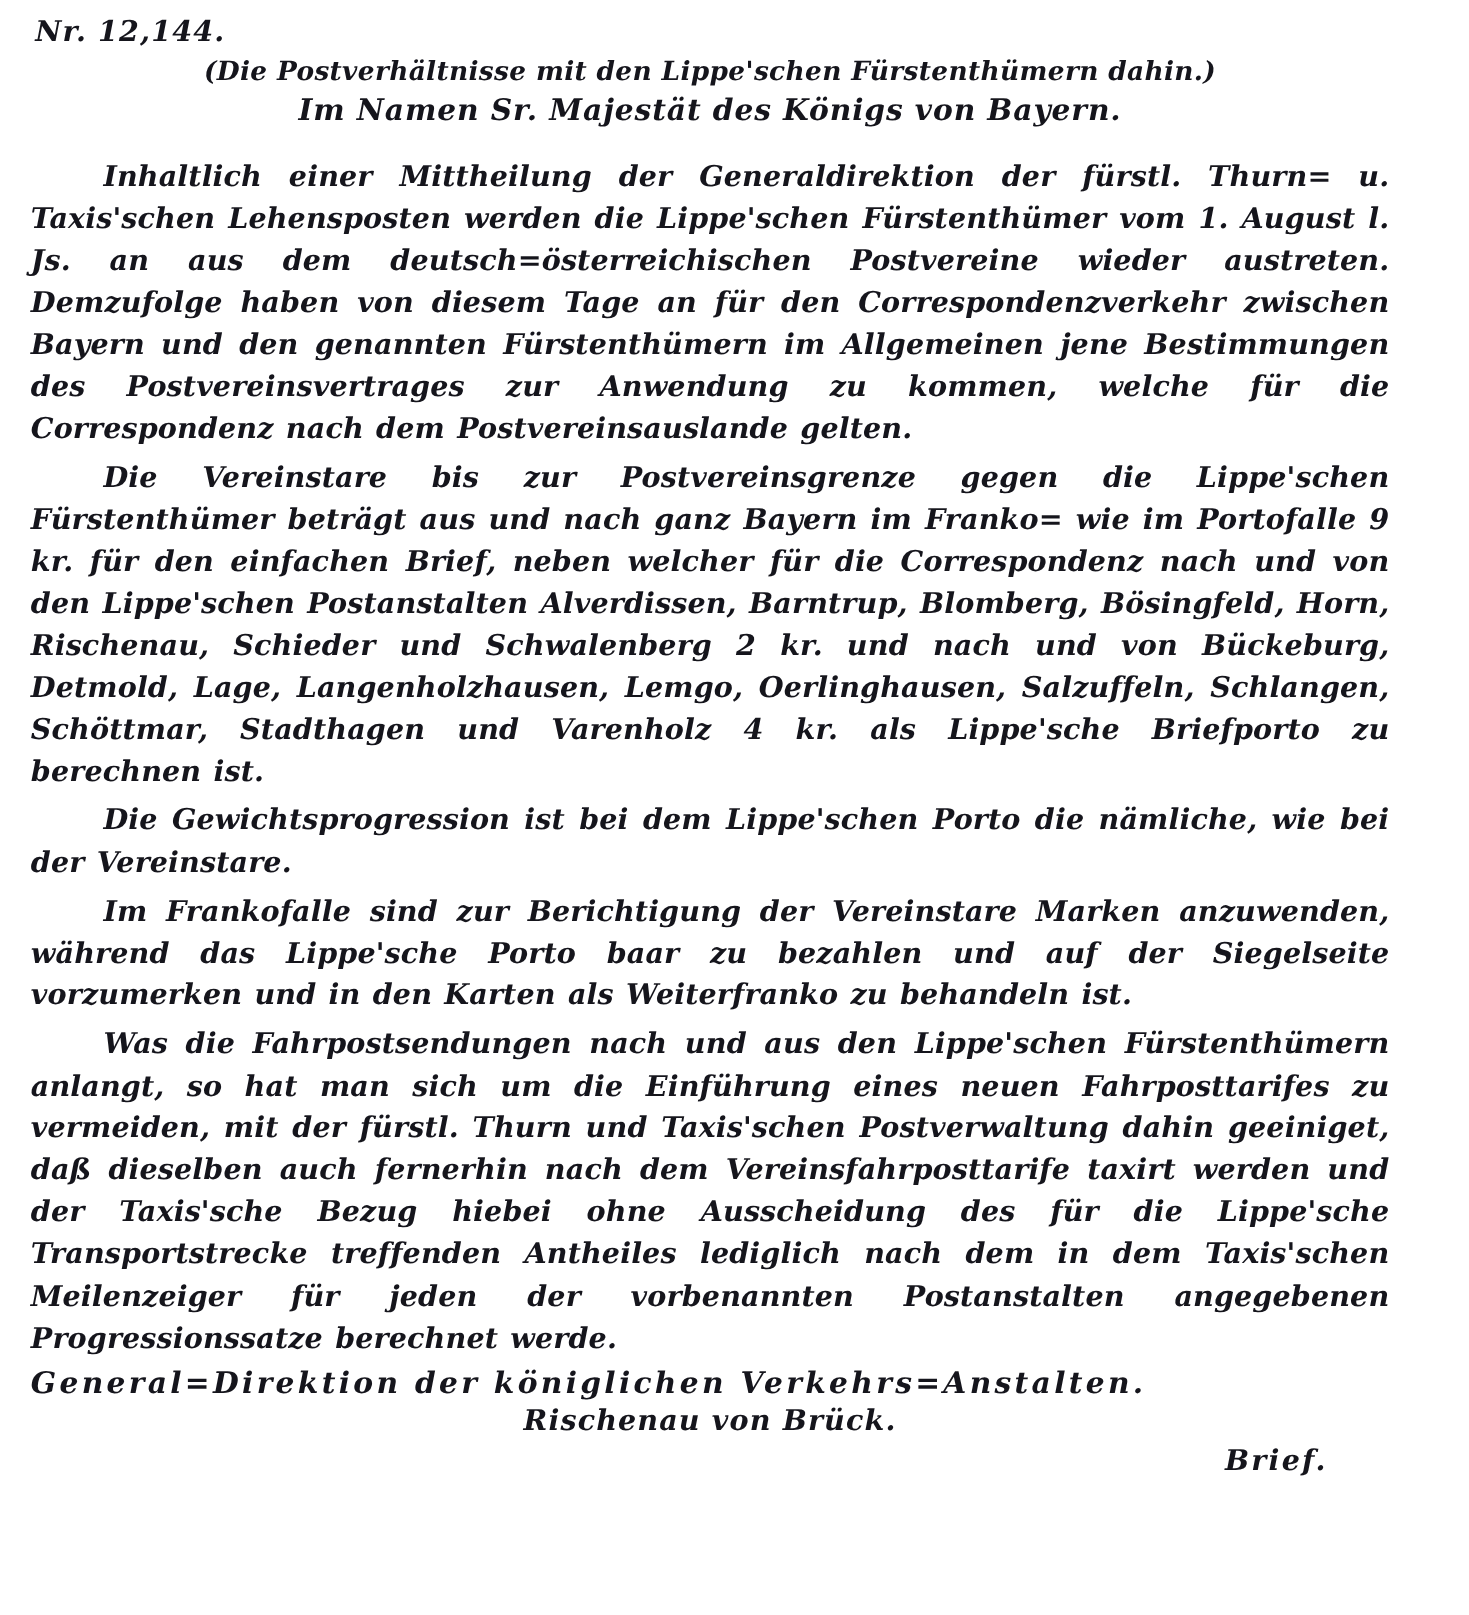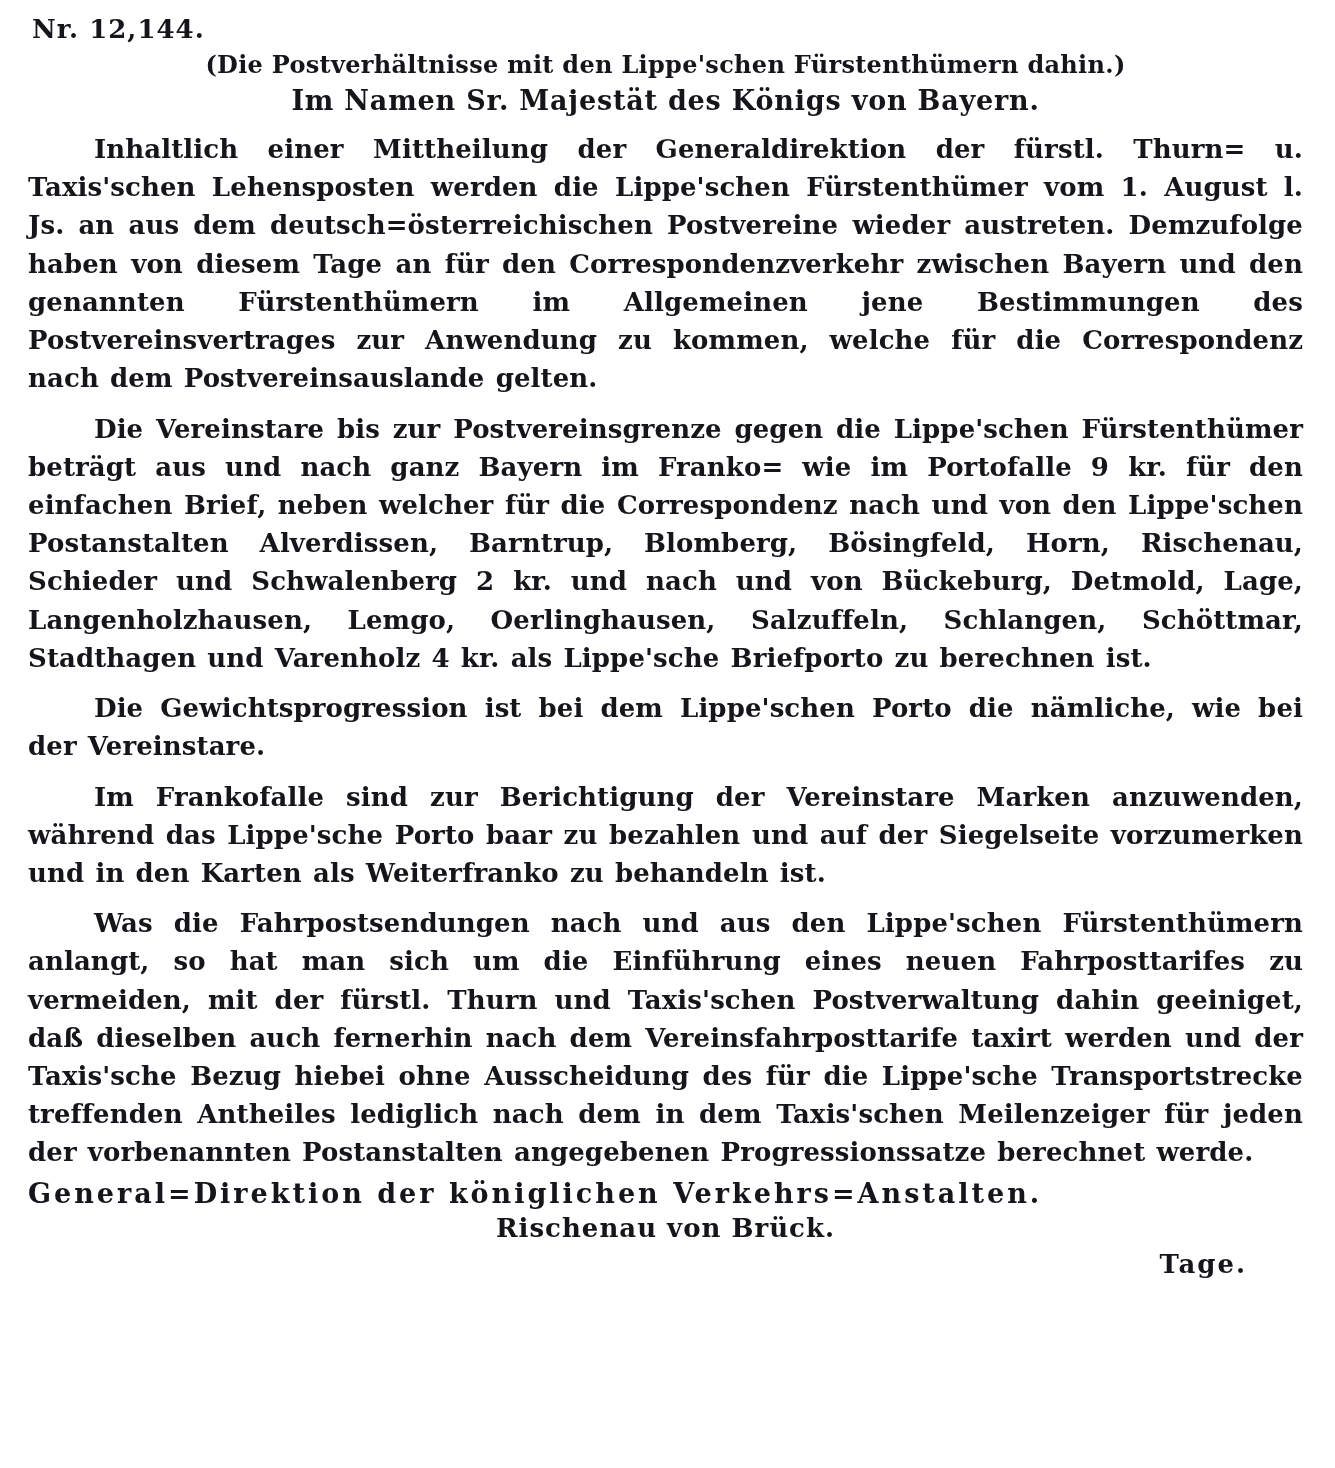--- a/index.html
+++ b/index.html
@@ -12,21 +12,22 @@
     height: 1468px;
     font-family: "DejaVu Serif", serif;
     color: #15151c;
     overflow: hidden;
   }
   .page {
     position: relative;
     width: 1335px;
     height: 1332px;
     box-sizing: border-box;
-    padding: 14px 32px 0 28px;
+    padding: 14px 72px 0 28px;
+    font-style: italic;
   }
   
   .fraktur {
     font-family: "DejaVu Serif", serif;
     font-weight: 700;
     letter-spacing: 0.2px;
   }
   .doc-number {
     font-size: 26px;
     font-weight: 700;
@@ -38,26 +39,26 @@
     font-size: 24px;
     font-weight: 700;
     margin: 0 0 6px 0;
     letter-spacing: 0.3px;
   }
   .royal-heading {
     text-align: center;
     font-size: 27px;
     font-weight: 700;
     letter-spacing: 0.8px;
-    margin: 0 0 14px 0;
+    margin: 0 0 26px 0;
   }
   p.body-par {
     font-size: 26px;
     line-height: 1.47;
-    margin: 12px 0 6px 0;
+    margin: 0 0 6px 0;
     text-align: justify;
     text-justify: inter-word;
     text-indent: 66px;
     font-weight: 700;
     letter-spacing: 0.1px;
     word-spacing: 2px;
   }
   p.body-par.last-of-block {
     margin-bottom: 6px;
   }
@@ -112,15 +113,15 @@
 
   <p class="body-par fraktur">Im Frankofalle sind zur Berichtigung der Vereinstare Marken anzuwenden, während das Lippe'sche Porto baar zu bezahlen und auf der Siegelseite vorzumerken und in den Karten als Weiterfranko zu behandeln ist.</p>
 
   <p class="body-par fraktur last-of-block">Was die Fahrpostsendungen nach und aus den Lippe'schen Fürstenthümern anlangt, so hat man sich um die Einführung eines neuen Fahrposttarifes zu vermeiden, mit der fürstl. Thurn und Taxis'schen Postverwaltung dahin geeiniget, daß dieselben auch fernerhin nach dem Vereinsfahrposttarife taxirt werden und der Taxis'sche Bezug hiebei ohne Ausscheidung des für die Lippe'sche Transportstrecke treffenden Antheiles lediglich nach dem in dem Taxis'schen Meilenzeiger für jeden der vorbenannten Postanstalten angegebenen Progressionssatze berechnet werde.</p>
 
 
   <div class="authority fraktur">General=Direktion der königlichen Verkehrs=Anstalten.</div>
 
   <div class="signature-main fraktur">Rischenau von Brück.</div>
 
-  <div class="signature-clerk fraktur">Tage.</div>
+  <div class="signature-clerk fraktur">Brief.</div>
 
 </div>
 
 </body></html>

